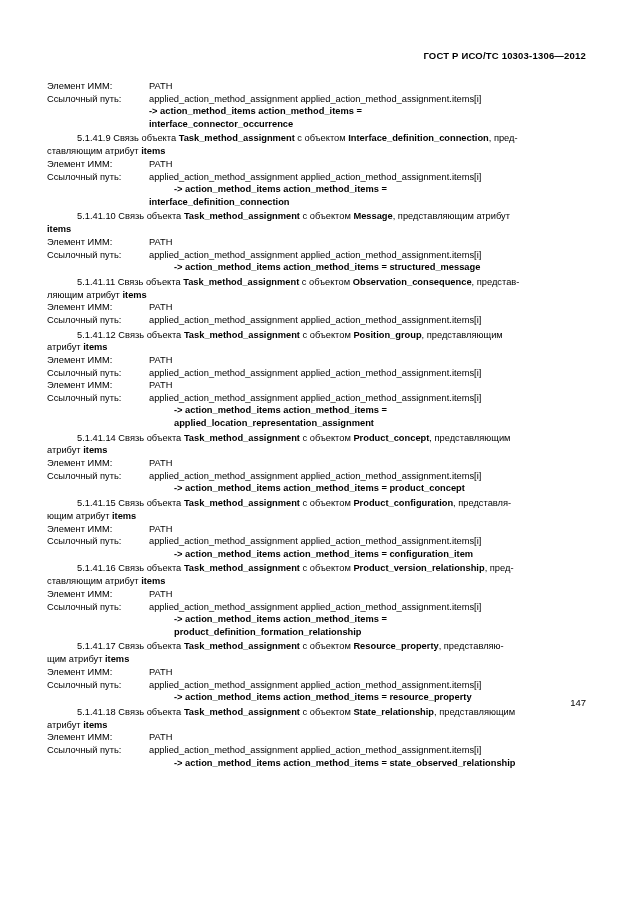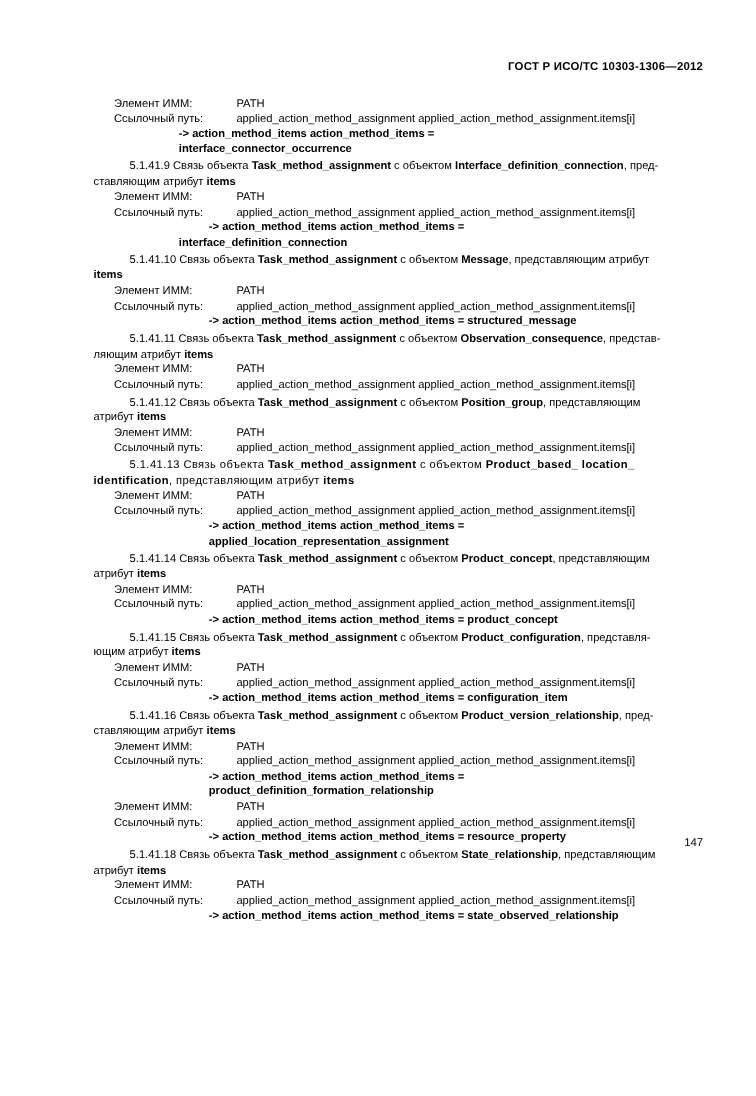--- a/index.html
+++ b/index.html
@@ -42,21 +42,20 @@
     bottom: 53px;
     right: 44px;
     font-size: 9.5px;
   }
   
   .row {
     display: flex;
     align-items: flex-end;
     font-size: 9.3px;
     line-height: 12.6px;
-    margin-left: 48px;
   }
   .row .label {
     width: 102px;
     flex: 0 0 102px;
     white-space: nowrap;
   }
   .row .value {
     flex: 1 1 auto;
   }
   .cont {
@@ -66,21 +65,20 @@
     font-weight: bold;
   }
   .cont.indent1 {
     padding-left: 127px;
   }
   .para {
     font-size: 9.3px;
     line-height: 12.8px;
     text-align: justify;
     margin-top: 2px;
-    margin-left: 31px;
   }
   .para b {
     font-weight: bold;
   }
   .firstline {
     text-indent: 30px;
   }
   .spaced {
     letter-spacing: 0.35px;
   }
@@ -135,21 +133,20 @@
       </div>
       <div class="para firstline"><span>5.1.41.12 Связь объекта </span><b>Task_method_assignment</b><span> с объектом </span><b>Position_group</b><span>, представляющим</span><br><span>атрибут </span><b>items</b></div>
       <div class="row">
         <div class="label">Элемент ИММ:</div>
         <div class="value">PATH</div>
       </div>
       <div class="row">
         <div class="label">Ссылочный путь:</div>
         <div class="value">applied_action_method_assignment applied_action_method_assignment.items[i]</div>
       </div>
-      <div class="para firstline spaced"><span>5.1.41.13  Связь  объекта  </span><b>Task_method_assignment</b><span>  с  объектом  </span><b>Product_based_  location_</b><br><b>identification</b><span>, представляющим атрибут </span><b>items</b></div>
       <div class="row">
         <div class="label">Элемент ИММ:</div>
         <div class="value">PATH</div>
       </div>
       <div class="row">
         <div class="label">Ссылочный путь:</div>
         <div class="value">applied_action_method_assignment applied_action_method_assignment.items[i]</div>
       </div>
       <div class="cont indent1">-&gt; action_method_items action_method_items =</div>
       <div class="cont indent1">applied_location_representation_assignment</div>
@@ -177,20 +174,21 @@
       <div class="row">
         <div class="label">Элемент ИММ:</div>
         <div class="value">PATH</div>
       </div>
       <div class="row">
         <div class="label">Ссылочный путь:</div>
         <div class="value">applied_action_method_assignment applied_action_method_assignment.items[i]</div>
       </div>
       <div class="cont indent1">-&gt; action_method_items action_method_items =</div>
       <div class="cont indent1">product_definition_formation_relationship</div>
+      <div class="para firstline"><span>5.1.41.17 Связь объекта </span><b>Task_method_assignment</b><span> с объектом </span><b>Resource_property</b><span>, представляю-</span><br><span>щим атрибут </span><b>items</b></div>
       <div class="row">
         <div class="label">Элемент ИММ:</div>
         <div class="value">PATH</div>
       </div>
       <div class="row">
         <div class="label">Ссылочный путь:</div>
         <div class="value">applied_action_method_assignment applied_action_method_assignment.items[i]</div>
       </div>
       <div class="cont indent1">-&gt; action_method_items action_method_items = resource_property</div>
       <div class="para firstline"><span>5.1.41.18 Связь объекта </span><b>Task_method_assignment</b><span> с объектом </span><b>State_relationship</b><span>, представляющим</span><br><span>атрибут </span><b>items</b></div>

